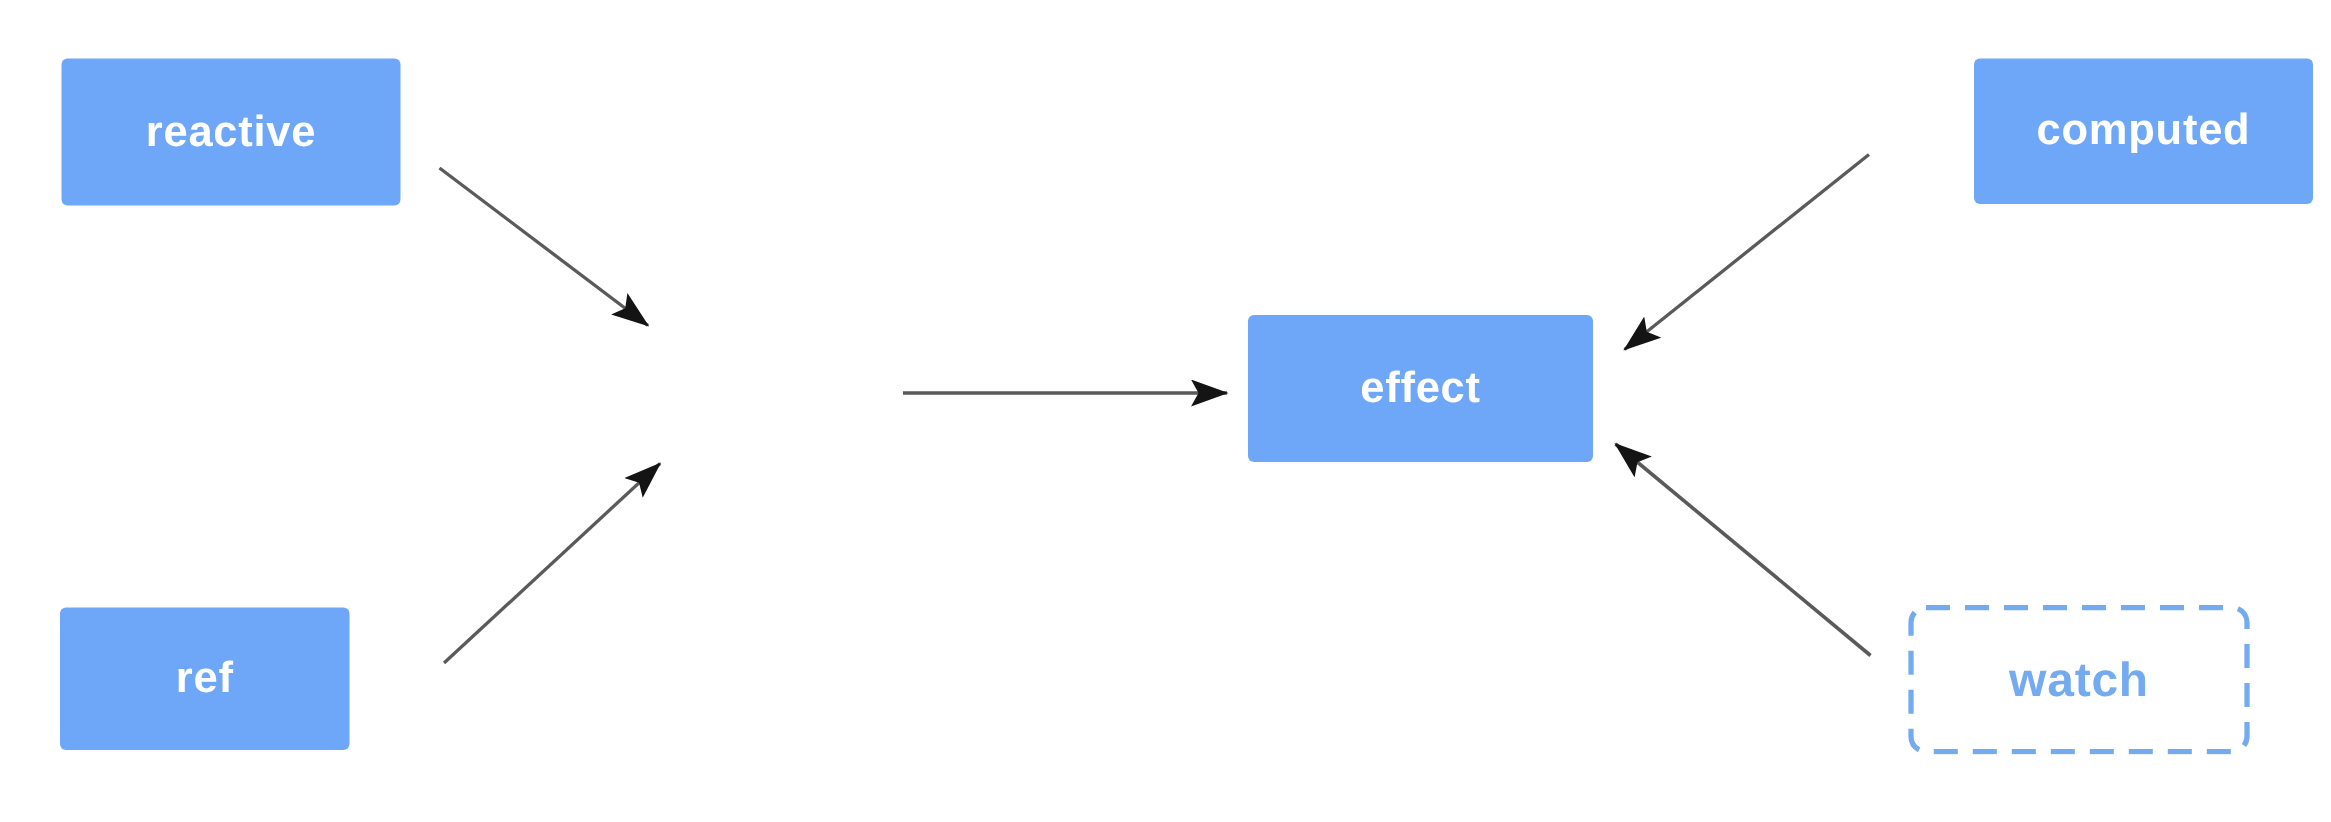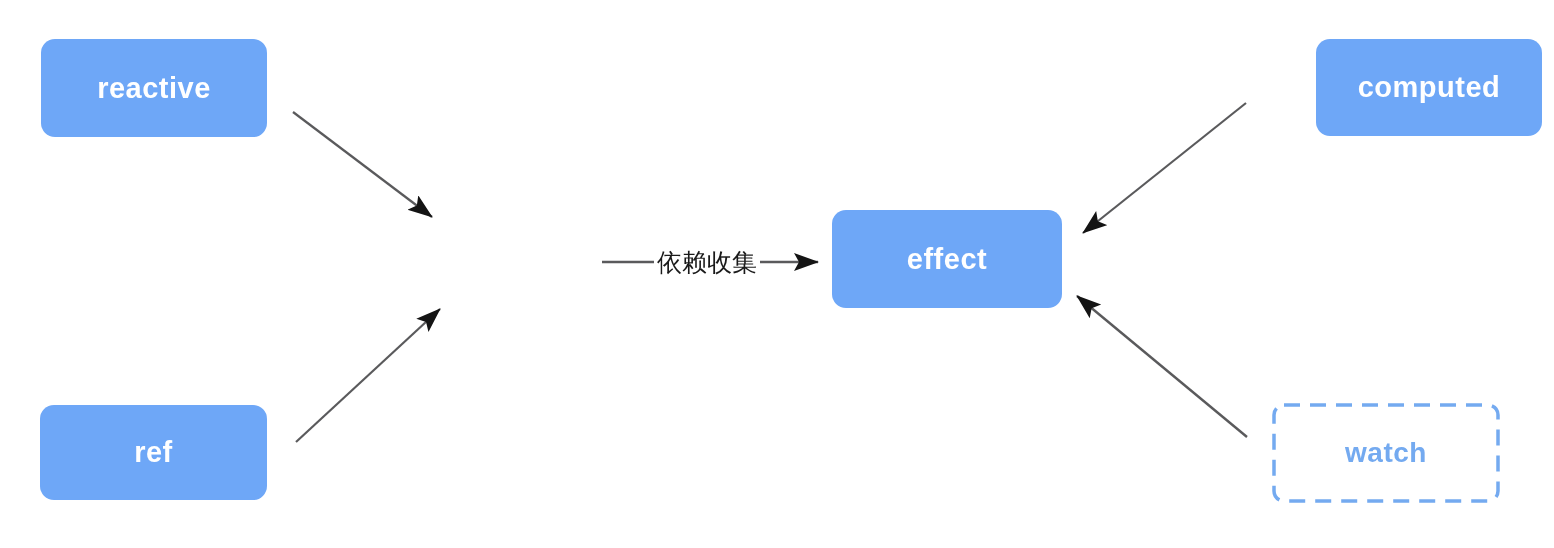--- a/index.html
+++ b/index.html
@@ -35,33 +35,33 @@
     position:absolute;
     display:flex;
     align-items:center;
     justify-content:center;
     box-sizing:border-box;
     text-align:center;
   }
   .node.solid{
     background:var(--node-fill);
     color:var(--node-text);
-    border-radius:14px;
+    border-radius:4px;
     font-size:29px;
     font-weight:700;
     letter-spacing:0.5px;
   }
   .node-reactive{left:41px;top:39px;width:226px;height:98px;}
-  .node-ref{left:40px;top:405px;width:227px;height:95px;justify-content:center;}
+  .node-ref{left:40px;top:405px;width:193px;height:95px;justify-content:center;}
   .node-computed{left:1272px;top:39px;width:226px;height:97px;margin-left:44px;}
   .node-effect{left:832px;top:210px;width:230px;height:98px;}
   .node-watch{
     left:1272px;top:403px;width:228px;height:100px;
     color:var(--watch-accent);
-    font-size:28px;
+    font-size:32px;
     font-weight:700;
     letter-spacing:0.5px;
     background:var(--background);
   }
   .node-watch .dash-border{
     position:absolute;
     left:0;top:0;width:100%;height:100%;
   }
   .node-watch .label{position:relative;}
   .node-circle{
@@ -106,21 +106,20 @@
 
   <div class="node solid node-reactive">
     <span>reactive</span>
   </div>
 
   <div class="node solid node-ref">
     <span>ref</span>
   </div>
 
 
-  <div class="edge-label">依赖收集</div>
 
   <div class="node solid node-effect">
     <span>effect</span>
   </div>
 
   <div class="node solid node-computed">
     <span>computed</span>
   </div>
 
   <div class="node node-watch">

